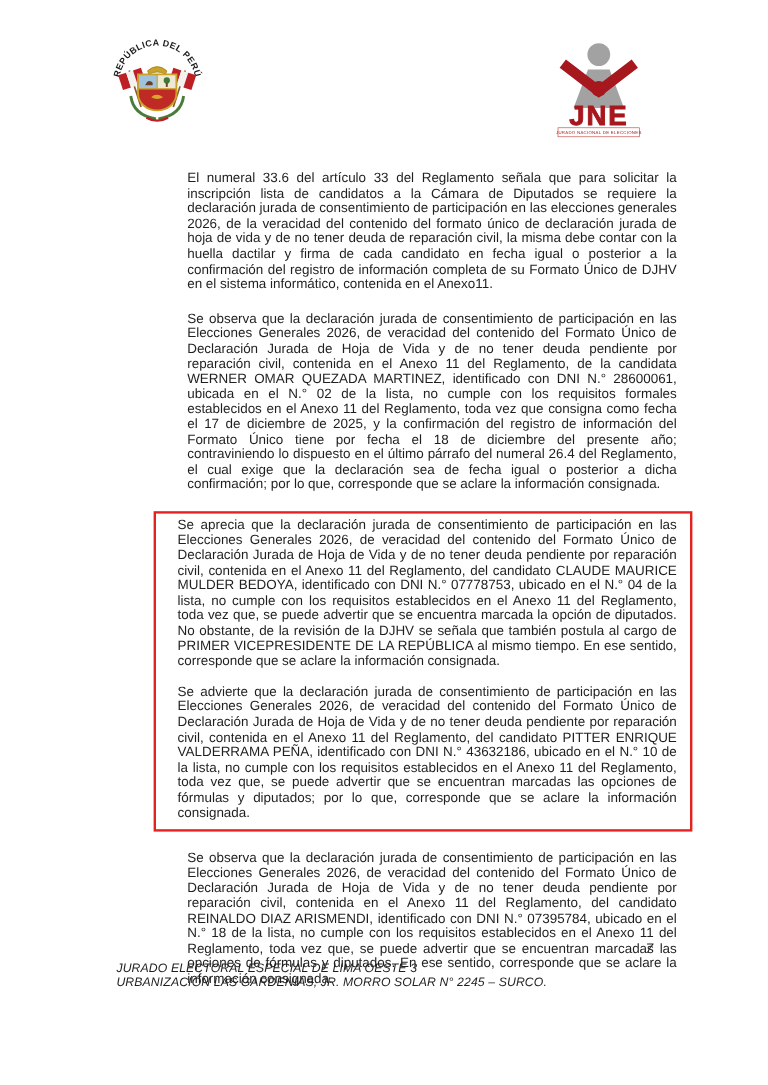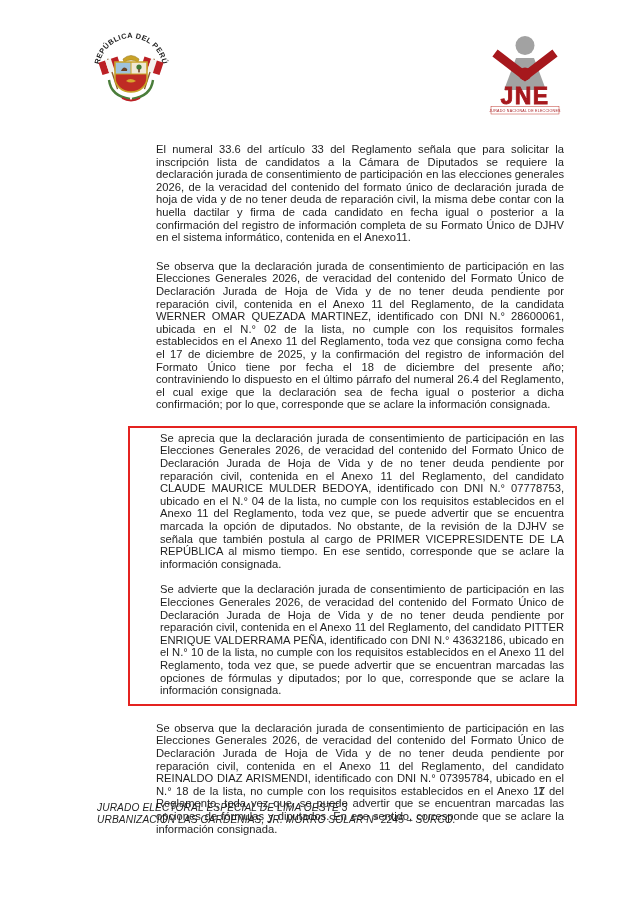--- a/index.html
+++ b/index.html
@@ -7,32 +7,32 @@
     --jne-red:#a6181d;
     --silhouette-gray:#a2a2a2;
     --text-color:#1f1f1f;
   }
   html,body{margin:0;padding:0;background:#ffffff;}
   .page{
     position:relative;width:640px;height:904px;background:#ffffff;overflow:hidden;
     font-family:"Liberation Sans","DejaVu Sans",sans-serif;color:var(--text-color);
   }
   .logo-left{position:absolute;left:92px;top:28px;width:78px;height:84px;}
-  .logo-right{position:absolute;left:482px;top:34px;width:86px;height:82px;}
+  .logo-right{position:absolute;left:456px;top:34px;width:86px;height:82px;}
   .logo-left svg,.logo-right svg{display:block;width:100%;height:100%;}
   .content{
     position:absolute;left:156px;top:127px;width:408px;
     font-size:11.2px;line-height:12.6px;text-align:justify;
   }
   .content p{margin:16px 0 15px 0;}
   .content b{font-weight:normal;}
   .hl-box{
     border:2px solid var(--highlight-border);
     margin:0 -13px 15px -28px;
-    padding:4px 11px 5px 30px;
+    padding:4px 11px 5px 18px;
   }
   .hl-box p{margin:0 0 13px 0;}
   .hl-box p:last-child{margin-bottom:2px;}
   .page-num{
     position:absolute;left:538px;top:785px;font-size:11.5px;font-style:italic;
   }
   .footer{
     position:absolute;left:97px;top:802px;font-size:10.2px;line-height:12.4px;
     font-style:italic;letter-spacing:0.1px;
   }

